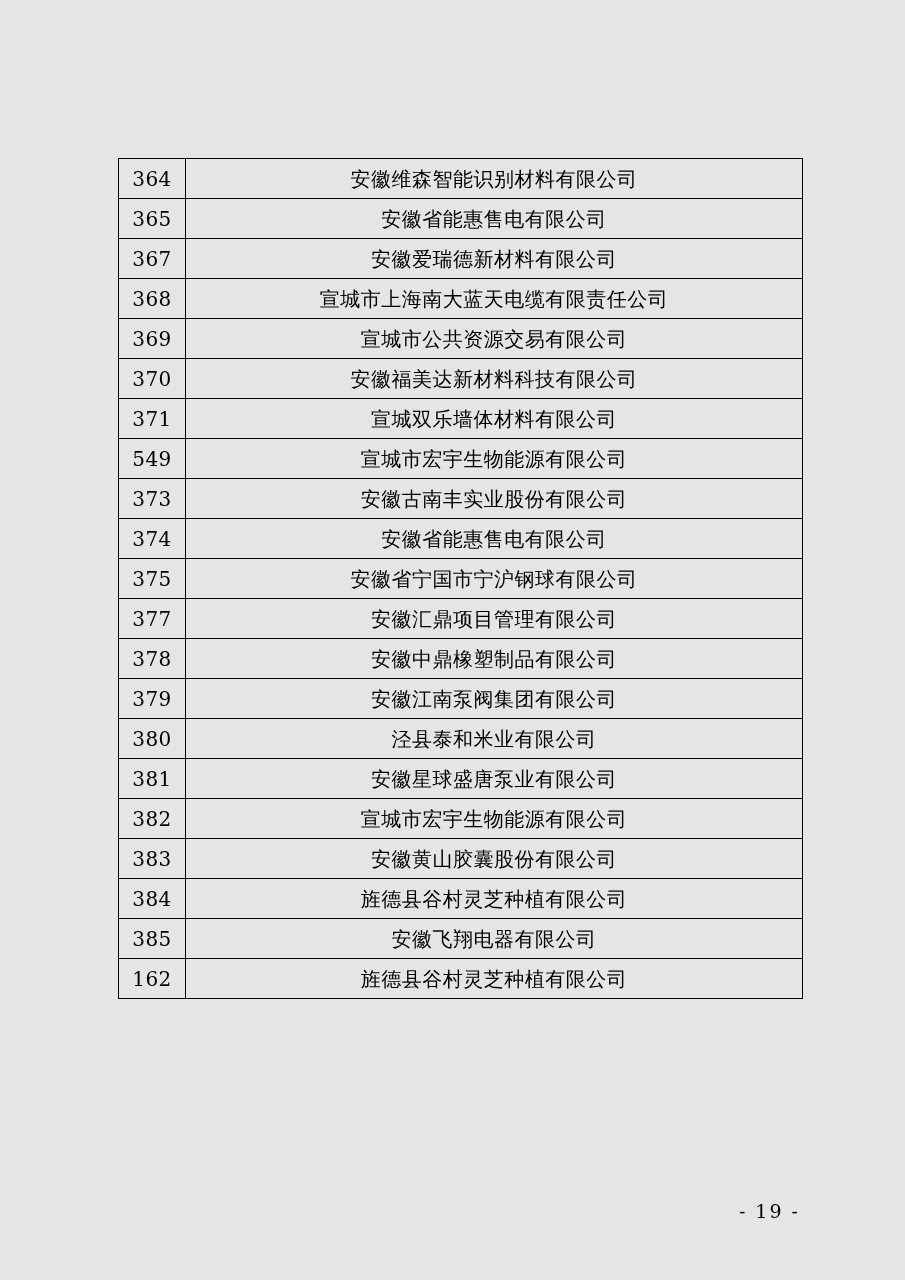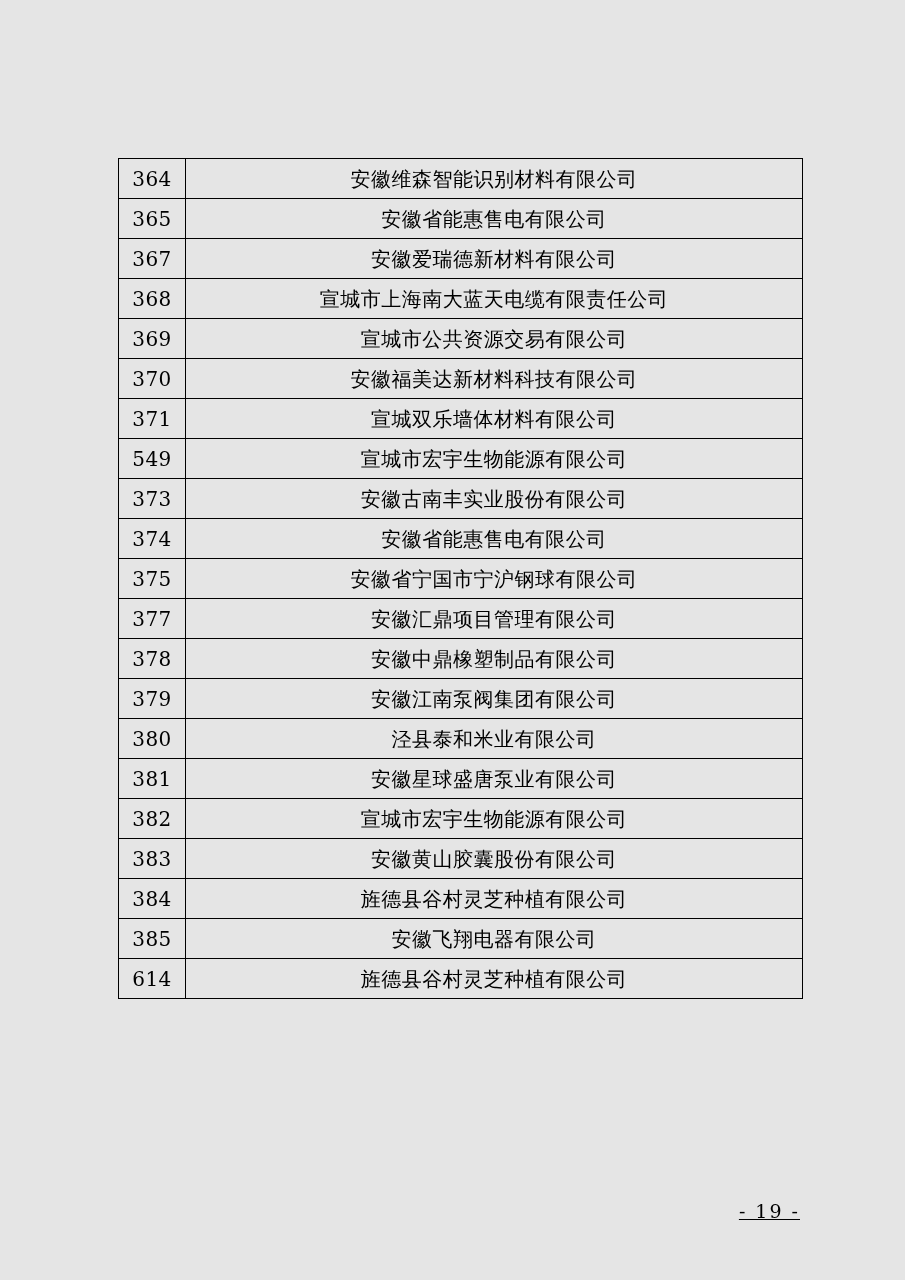--- a/index.html
+++ b/index.html
@@ -54,21 +54,20 @@
     letter-spacing: 1.2px;
     margin-top: 20px;
   }
   .page-number {
     position: absolute;
     right: 105px;
     bottom: 58px;
     font-size: 19px;
     font-family: "DejaVu Serif", "Liberation Serif", serif;
     letter-spacing: 2px;
-    text-decoration: underline;
   }
 </style>
 </head>
 <body>
 
 <div class="page">
 
   <div class="table-wrap">
     <table class="list">
       <tbody>
@@ -146,21 +145,21 @@
         </tr>
         <tr>
           <td class="num">384</td>
           <td class="name">旌德县谷村灵芝种植有限公司</td>
         </tr>
         <tr>
           <td class="num">385</td>
           <td class="name">安徽飞翔电器有限公司</td>
         </tr>
         <tr>
-          <td class="num">614</td>
+          <td class="num">162</td>
           <td class="name">旌德县谷村灵芝种植有限公司</td>
         </tr>
       </tbody>
     </table>
   </div>
 
   <div class="page-number">- 19 -</div>
 
 </div>
 

